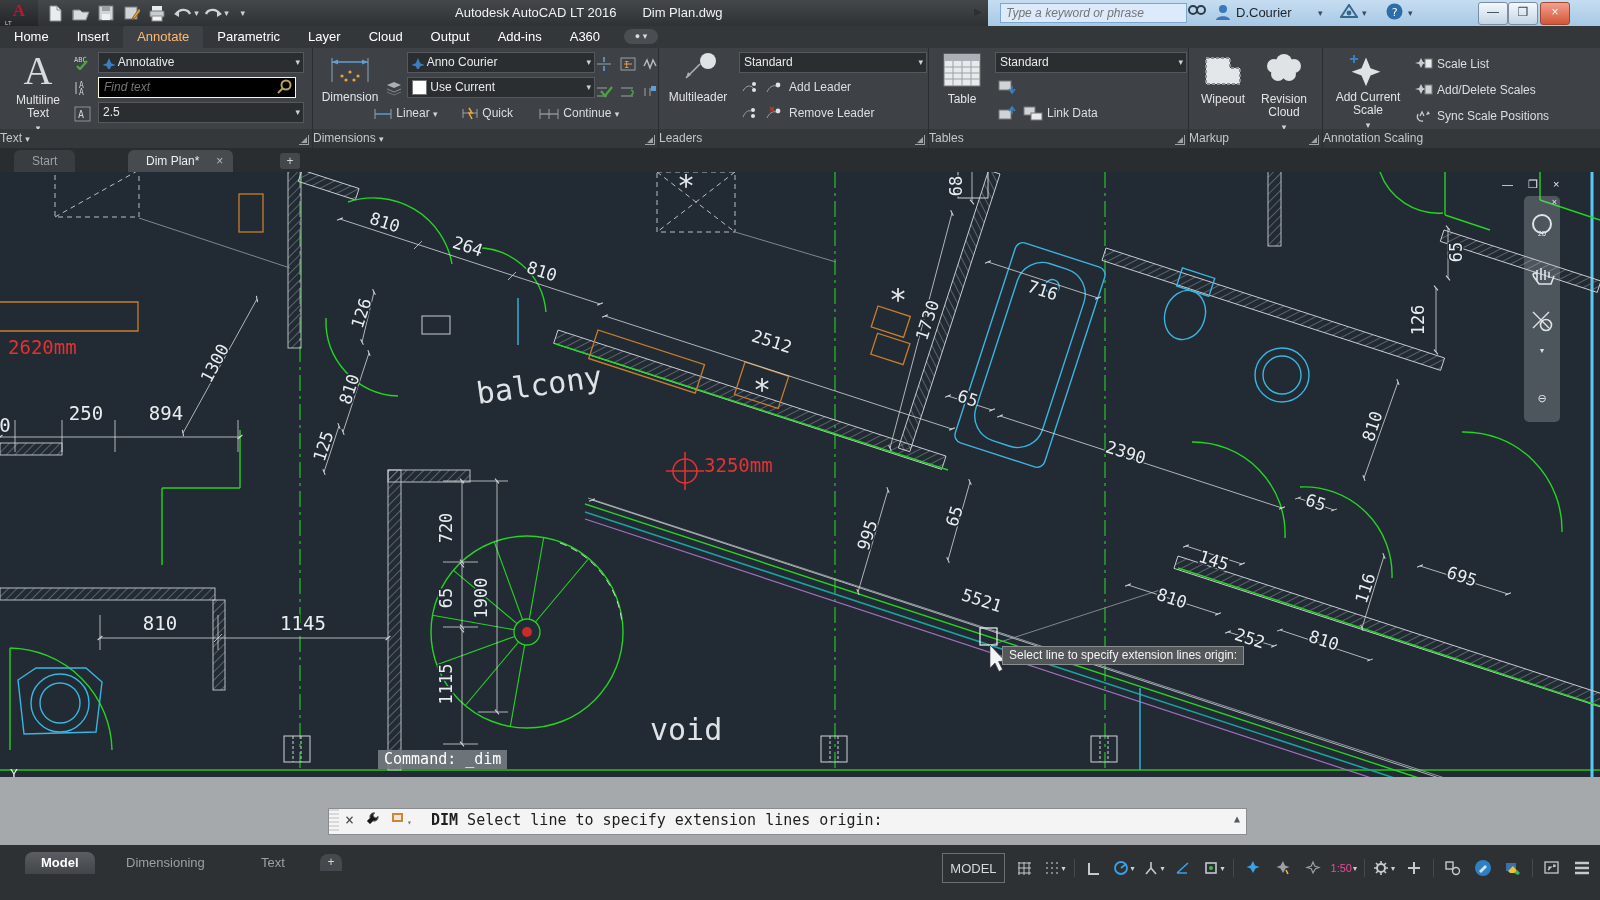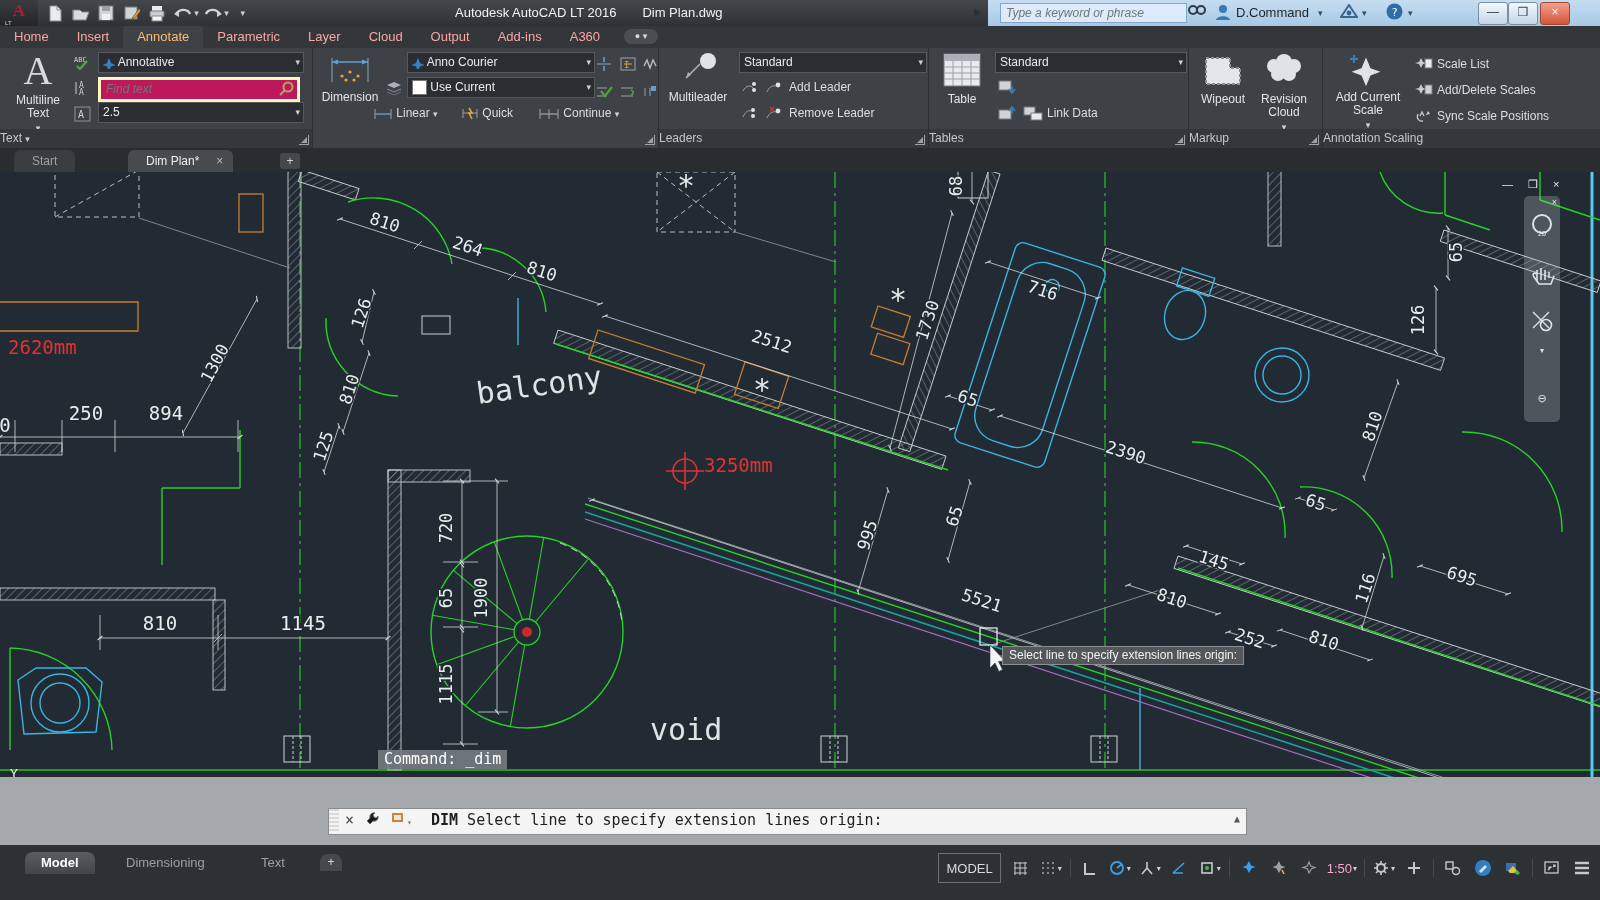--- a/index.html
+++ b/index.html
@@ -23,39 +23,39 @@
   #title-text .doc{margin-left:26px;}
   #ic-arrow{position:absolute;left:-14px;top:6px;color:#2c3033;font-size:10px;}
   #searchbox{position:absolute;left:12px;top:3px;width:175px;height:18px;background:#dceafc;
      border:1px solid #7da7cc;font-style:italic;color:#5e6b77;font-size:12px;padding:0 5px;font-family:"Liberation Sans",sans-serif;}
   .tb-item{position:absolute;top:0;height:26px;line-height:26px;color:#1e2326;font-size:13px;}
   .winbtn{position:absolute;top:2px;width:28px;height:21px;border:1px solid #7b8ea0;border-radius:3px;
      background:linear-gradient(#f4f8fb,#c3d6e8);text-align:center;line-height:19px;color:#33444f;font-size:12px;}
   #btn-close{background:linear-gradient(#f3a08c,#d2563a);border-color:#9c4a35;color:#fff;}
   
   #ribbontabs{position:absolute;left:0;top:26px;width:1600px;height:22px;background:#33373a;}
-  .rtab{float:left;padding:0 14px;line-height:22px;color:#fca5a5;font-size:13px;}
+  .rtab{float:left;padding:0 14px;line-height:22px;color:#ffffff;font-size:13px;}
   .rtab.active{background:#3e4246;color:#fdba74;border-radius:3px 3px 0 0;}
   #ribbon-pill{float:left;margin:3px 0 0 10px;width:34px;height:15px;background:#4a4e52;border-radius:8px;
       color:#d8dadc;font-size:9px;text-align:center;line-height:15px;}
   
   #ribbon{position:absolute;left:0;top:48px;width:1600px;height:100px;background:#3e4246;color:#dcdee0;font-size:12px;}
   .panel{position:absolute;top:0;height:100px;border-right:1px solid #2b2e30;}
   .pfoot{position:absolute;left:0;bottom:0;width:100%;height:19px;background:#35383b;
      color:#c3c7ca;text-align:left;line-height:19px;font-size:12px;}
   .launcher{position:absolute;right:3px;bottom:3px;width:9px;height:9px;border-right:1px solid #9ea2a6;border-bottom:1px solid #9ea2a6;}
   .launcher:after{content:"";position:absolute;right:1px;bottom:1px;border:3px solid transparent;border-right-color:#9ea2a6;border-bottom-color:#9ea2a6;}
   .bigbtn{position:absolute;text-align:center;color:#e2e4e6;}
   .bigbtn .lbl{font-size:12px;line-height:13px;margin-top:2px;}
   .cmb{position:absolute;height:19px;background:#2b2e31;border:1px solid #55595d;color:#e8eaec;
      font-size:12px;line-height:18px;padding:0 4px;}
   .cmb .dd{position:absolute;right:3px;top:0;}
   .sic{display:inline-block;vertical-align:middle;}
   .rowbtn{position:absolute;height:20px;line-height:20px;color:#dcdfe1;font-size:12px;}
-  .findwrap{position:absolute;height:19px;background:#be185d;border:3px solid #fef9c3;}
+  .findwrap{position:absolute;height:19px;background:#000000;border:1px solid #fef9c3;}
   .findwrap input{position:absolute;left:3px;top:1px;width:78%;border:0;background:transparent;color:#b9bdc0;
      font-style:italic;font-size:12px;font-family:"Liberation Sans",sans-serif;outline:none;}
   
   #filetabs{position:absolute;left:0;top:148px;width:1600px;height:24px;background:#2a2d30;}
   .ftab{position:absolute;top:2px;height:22px;line-height:22px;font-size:12px;padding:0 18px;border-radius:6px 6px 0 0;}
   #ftab-start{left:14px;background:#393c40;color:#9da1a5;}
   #ftab-doc{left:128px;background:#474b4f;color:#eceeef;padding-right:34px;}
   #ftab-doc .x{position:absolute;right:10px;top:0;color:#b6babd;font-size:12px;}
   #ftab-plus{position:absolute;left:280px;top:5px;width:20px;height:16px;background:#44484c;border-radius:3px;
      color:#cfd3d6;text-align:center;line-height:16px;font-size:12px;}
@@ -142,21 +142,21 @@
     <span id="ic-arrow">▶</span>
     <input id="searchbox" placeholder="Type a keyword or phrase" style="">
     <span class="tb-item" style="left:200px"><svg width="18" height="14">
           <circle cx="5" cy="7" r="4" fill="none" stroke="#2d3b46" stroke-width="2"></circle>
           <circle cx="13" cy="7" r="4" fill="none" stroke="#2d3b46" stroke-width="2"></circle>
         </svg></span>
     <span class="tb-item" style="left:228px"><svg width="14" height="16" style="vertical-align:-3px">
           <circle cx="7" cy="5" r="4" fill="#3a79b8"></circle>
           <path d="M0 16c1-5 13-5 14 0z" fill="#3a79b8"></path>
         </svg></span>
-    <span class="tb-item" style="left:248px">D.Command</span>
+    <span class="tb-item" style="left:248px">D.Courier</span>
     <span class="tb-item" style="left:330px;font-size:9px;color:#3a4a57">▾</span>
     <span class="tb-item" style="left:352px"><svg width="18" height="15" style="vertical-align:-2px">
           <path d="M9 1L17 13H1z" fill="none" stroke="#37678f" stroke-width="2"></path>
           <circle cx="9" cy="9" r="2.4" fill="#37678f"></circle>
         </svg></span>
     <span class="tb-item" style="left:374px;font-size:9px;color:#3a4a57">▾</span>
     <span class="tb-item" style="left:398px"><svg width="17" height="17" style="vertical-align:-3px">
           <circle cx="8.5" cy="8.5" r="8" fill="#2f6da8"></circle>
           <text x="8.5" y="12.5" font-size="11" fill="#fff" text-anchor="middle" font-family="Liberation Sans">?</text>
         </svg></span>
@@ -293,20 +293,21 @@
           <path d="M6 7l4 5 7-9" stroke="#4fa33d" stroke-width="2.2" fill="none"></path>
         </svg></span>
     <span class="sic abs" style="left:306px;top:36px"><svg width="18" height="16">
           <path d="M2 4h12M2 12h12" stroke="#9aa0a5"></path>
           <path d="M12 6c3 1 3 4 0 5" stroke="#4fa33d" fill="none" stroke-width="1.5"></path>
         </svg></span>
     <span class="sic abs" style="left:330px;top:36px"><svg width="14" height="16">
           <path d="M2 4v8M7 4v8" stroke="#9aa0a5"></path>
           <rect x="8" y="2" width="5" height="5" fill="#5f9fd6"></rect>
         </svg></span>
+    <div class="pfoot"><span>Dimensions</span> <span class="dd">▾</span></div>
     <div class="launcher"></div>
   </div>
 
   <div class="panel" style="left:659px;width:269px">
     <div class="bigbtn" style="left:6px;top:4px;width:66px">
       <svg width="44" height="34">
           <circle cx="32" cy="9" r="8" fill="#dfe3e6"></circle>
           <path d="M24 12L10 26" stroke="#aab0b5" stroke-width="1.6"></path>
           <path d="M10 26l2-6 3 3z" fill="#aab0b5"></path>
         </svg>
@@ -819,21 +820,21 @@
           <path d="M8 1l2 4.5L14.5 7l-4 1.5L8 13 5.5 8.5 1.5 7l4-1.5z" fill="#9aa0a5"></path>
           <path d="M11 10l2 4" stroke="#e8c23d" stroke-width="1.5"></path>
         </svg>
       </div>
     <div class="sbtn">
         <svg width="16" height="16">
           <path d="M8 2l1.7 4L14 7.5l-3.5 1.3L8 13 6.3 8.8 2 7.5l4.3-1.5z" fill="none" stroke="#9aa0a5" stroke-width="1.2"></path>
         </svg>
       </div>
     <div class="sbtn">
-        <span style="color:#f9a8d4;font-size:13px">1:50</span>
+        <span style="color:#ec4899;font-size:11px">1:50</span>
         <span class="dd">▾</span>
       </div>
     <div class="ssep"></div>
     <div class="sbtn">
         <svg width="17" height="16">
           <circle cx="8" cy="8" r="4" fill="none" stroke="#c4c9cd" stroke-width="2"></circle>
           <path d="M8 1v3M8 12v3M1 8h3M12 8h3M3 3l2 2M13 3l-2 2M3 13l2-2M13 13l-2-2" stroke="#c4c9cd" stroke-width="1.6"></path>
         </svg>
         <span class="dd">▾</span>
       </div>

